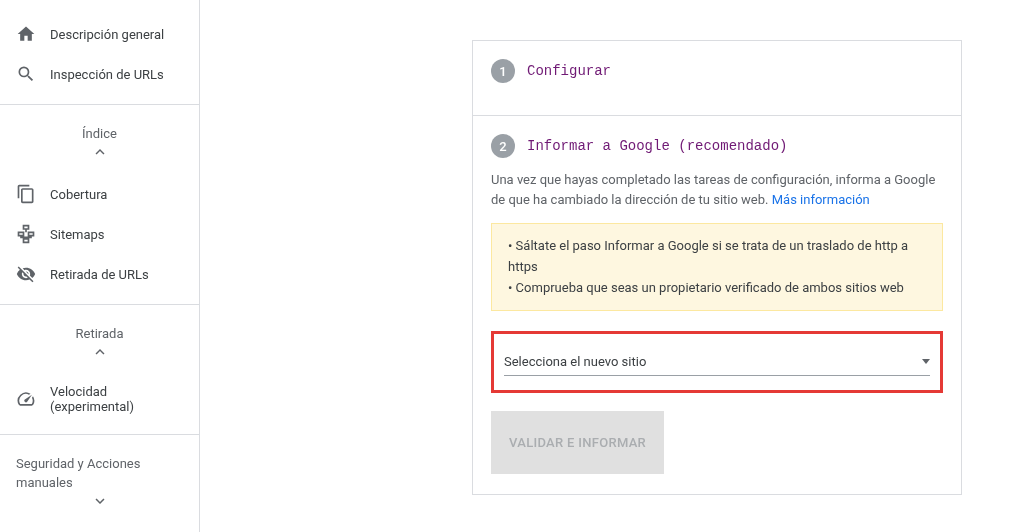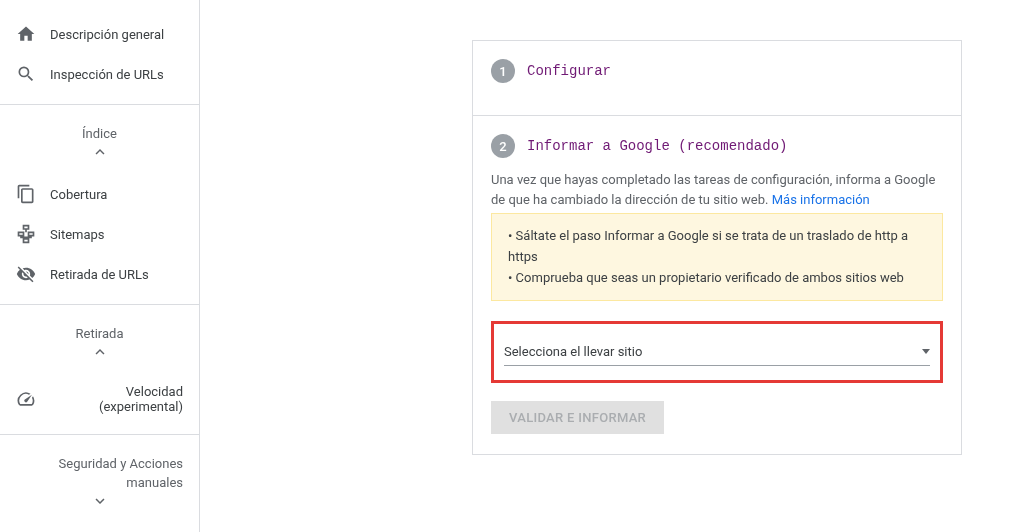--- a/index.html
+++ b/index.html
@@ -1,38 +1,38 @@
 <!DOCTYPE html>
 <html><head>
   <meta charset="utf-8">
   <style>
     * { margin: 0; padding: 0; box-sizing: border-box; font-family: Roboto, Arial, sans-serif; }
     body { background: #fff; width: 1024px; height: 532px; overflow: hidden; }
     .container { display: flex; height: 100%; }
-    .sidebar { width: 200px; border-right: 1px solid #dadce0; height: 100%; overflow-y: auto; padding-top: 14px; text-align: right; }
+    .sidebar { width: 200px; border-right: 1px solid #dadce0; height: 100%; overflow-y: auto; padding-top: 14px; }
     .nav-item { display: flex; align-items: center; padding: 10px 16px; cursor: pointer; color: #3c4043; font-size: 13px; }
     .nav-icon { width: 20px; height: 20px; margin-right: 14px; fill: #5f6368; display: flex; align-items: center; justify-content: center; }
     .nav-section { color: #5f6368; font-size: 13px; padding: 10px 16px; display: flex; justify-content: space-between; align-items: center; cursor: pointer; flex-direction: column; }
     .nav-section .chevron { fill: #5f6368; }
     .nav-divider { border-top: 1px solid #dadce0; margin: 10px 0; }
     .main { flex: 1; padding: 0 0 0 0; background: #fff; }
     .content-area { margin-left: 272px; margin-top: 40px; width: 490px; }
     .card { background: #fff; border: 1px solid #dadce0; border-top: none; padding: 18px 18px 20px; }
     .card:first-child { border-top: 1px solid #dadce0; }
     .step-header { display: flex; align-items: center; margin-bottom: 12px; }
     .step-number { width: 24px; height: 24px; border-radius: 50%; background: #9aa0a6; color: #fff; display: flex; align-items: center; justify-content: center; font-size: 13px; font-weight: 500; margin-right: 12px; }
     .step-title { font-size: 14px; font-weight: 500; color: #701a75; font-family: Liberation Mono, monospace; }
     .step-desc { font-size: 13px; color: #5f6368; line-height: 1.5; margin-bottom: 2px; }
     .link { color: #1a73e8; text-decoration: none; cursor: pointer; }
-    .callout { background: #fef7e0; border: 1px solid #fce8a0; padding: 12px 16px; margin-top: 4px; font-size: 13px; color: #3c4043; line-height: 1.6; }
+    .callout { background: #fef7e0; border: 1px solid #fce8a0; padding: 12px 16px; margin-top: 14px; font-size: 13px; color: #3c4043; line-height: 1.6; }
     .dropdown-wrap { border: 3px solid #e53935; padding: 14px 10px; margin-top: 20px; }
     .dropdown { display: flex; justify-content: space-between; align-items: center; border-bottom: 1px solid #9aa0a6; padding: 6px 0; cursor: pointer; }
     .dropdown-label { font-size: 13px; color: #3c4043; }
     .dropdown-arrow { border-left: 4px solid transparent; border-right: 4px solid transparent; border-top: 5px solid #5f6368; }
-    .submit-btn { background: #e0e0e0; color: #aaadb0; font-size: 13px; font-weight: 500; border: none; padding: 9px 18px; margin-top: 18px; cursor: default; letter-spacing: 0.3px; }
+    .submit-btn { background: #e0e0e0; color: #aaadb0; font-size: 13px; font-weight: 500; border: none; padding: 24px 18px; margin-top: 18px; cursor: default; letter-spacing: 0.3px; }
     .sec-title { max-width: 170px; line-height: 1.4; }
   </style>
 </head>
 <body>
 
 <div class="container">
   <div class="sidebar">
     <div class="nav-item">
       <span class="nav-icon">
           <svg viewBox="0 0 24 24" width="20" height="20">
@@ -126,21 +126,21 @@
         </div>
         <div class="step-desc">
           <span>Una vez que hayas completado las tareas de configuración, informa a Google de que ha cambiado la dirección de tu sitio web. </span><a class="link">Más información</a>
         </div>
         <div class="callout">
           <div>• Sáltate el paso Informar a Google si se trata de un traslado de http a https</div>
           <div>• Comprueba que seas un propietario verificado de ambos sitios web</div>
         </div>
         <div class="dropdown-wrap">
           <div class="dropdown">
-            <span class="dropdown-label">Selecciona el llevar sitio</span>
+            <span class="dropdown-label">Selecciona el nuevo sitio</span>
             <span class="dropdown-arrow"></span>
           </div>
         </div>
         <button class="submit-btn" disabled="">VALIDAR E INFORMAR</button>
       </div>
     </div>
   </div>
 </div>
 
 </body></html>

